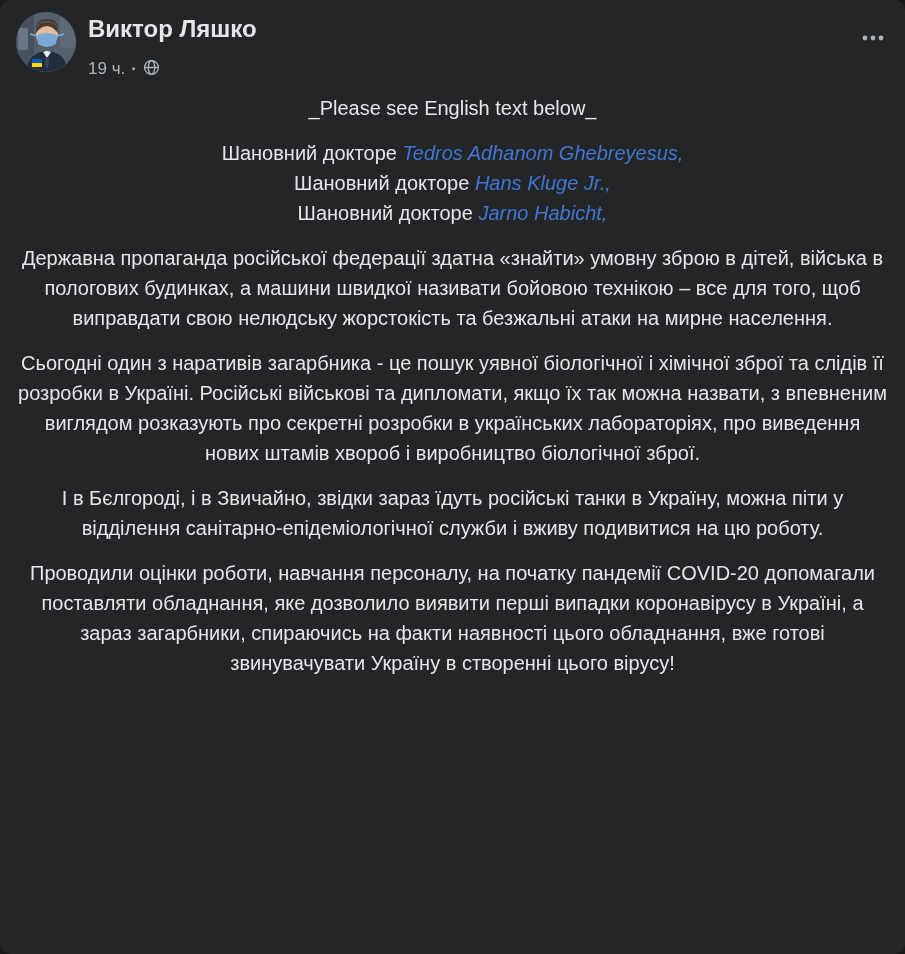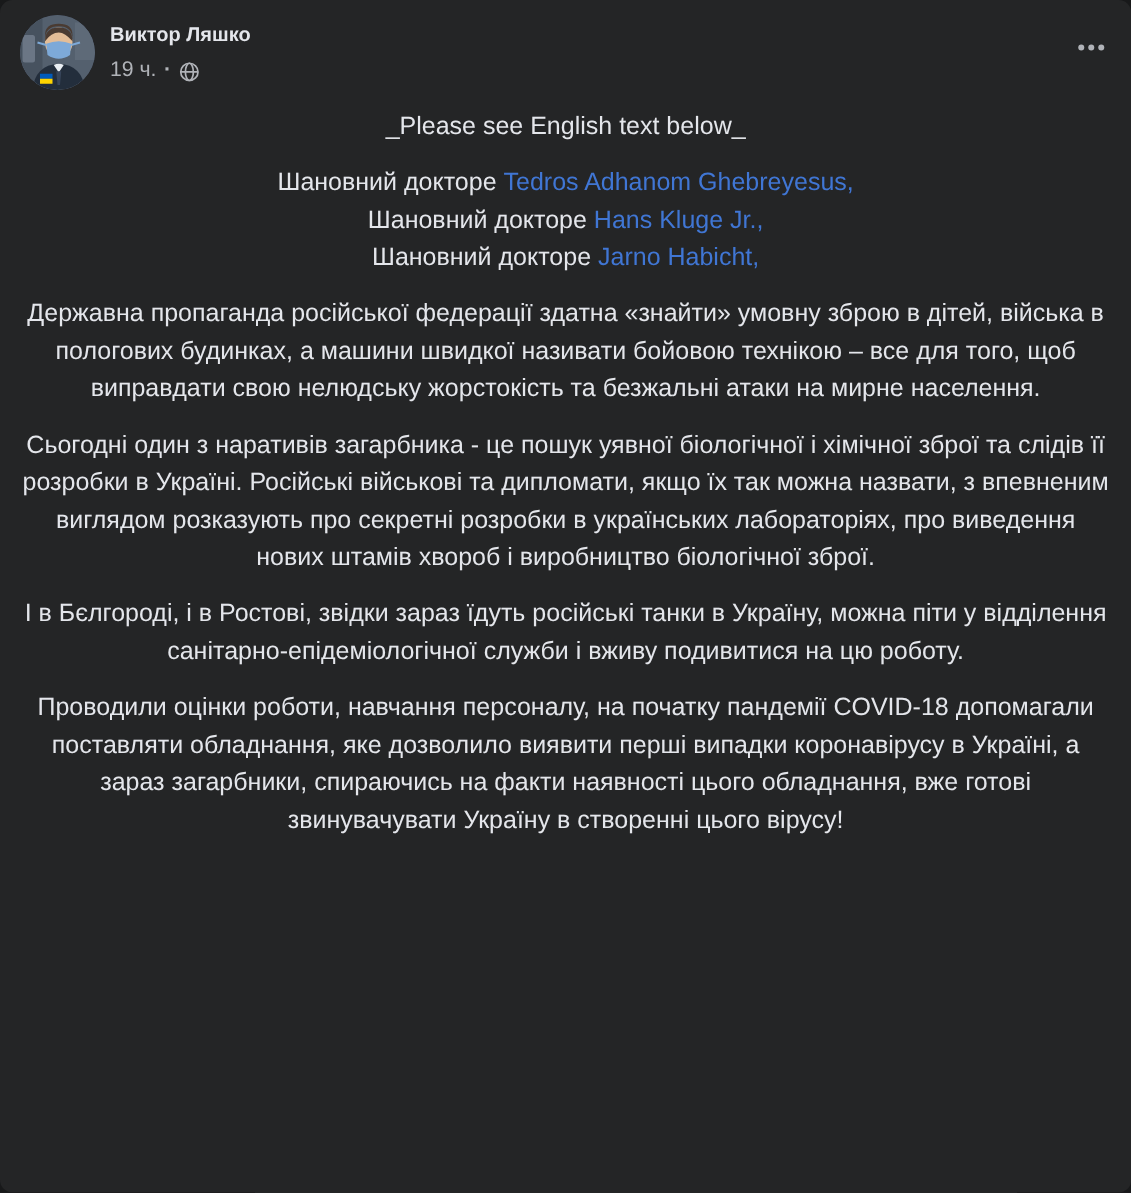--- a/index.html
+++ b/index.html
@@ -19,46 +19,46 @@
     position:relative;
   }
   .avatar {
     width:60px; height:60px; border-radius:50%;
     overflow:hidden; flex:0 0 auto; cursor:pointer;
     background:#4a5568;
   }
   .avatar svg { display:block; }
   .header-text { margin-left:12px; padding-top:4px; }
   .author {
-    color:#e4e6eb; font-size:16px; font-weight:700;
+    color:#e4e6eb; font-size:24px; font-weight:700;
     line-height:26px; cursor:pointer;
   }
   .meta {
-    display:flex; align-items:flex-end; gap:6px;
-    color:#b0b3b8; font-size:17px; margin-top:4px; line-height:20px;
+    display:flex; align-items:flex-start; gap:6px;
+    color:#b0b3b8; font-size:17px; margin-top:17px; line-height:20px;
   }
   .meta .dot { font-weight:700; }
   .globe { display:inline-flex; }
   .more-btn {
     position:absolute; right:12px; top:22px;
     width:40px; height:32px;
     display:flex; align-items:center; justify-content:center;
     border-radius:6px; cursor:pointer;
   }
   .content {
     padding:14px 17px 0 17px;
     color:#e4e6eb;
     font-size:20px;
     line-height:30px;
     text-align:center;
   }
   .content p { margin:0 0 15px 0; }
   .content p:last-child { margin-bottom:0; }
   a.inline-link {
-    color:#4076d4; text-decoration:none; cursor:pointer;
+    color:#4076d4; text-decoration:none; cursor:pointer;font-style:italic;
   }
 </style>
 </head>
 <body>
 
 <div class="card">
 
   <div class="header">
 
     <div class="avatar">
@@ -115,17 +115,17 @@
         <circle cx="19" cy="3" r="2.4" fill="#b0b3b8"></circle>
       </svg>
     </div>
   </div>
 
   <div class="content" id="post-content">
       <p><span>_Please see English text below_</span></p>
       <p><span>Шановний докторе </span><a class="inline-link">Tedros Adhanom Ghebreyesus,</a><br><span>Шановний докторе </span><a class="inline-link">Hans Kluge Jr.,</a><br><span>Шановний докторе </span><a class="inline-link">Jarno Habicht,</a></p>
       <p><span>Державна пропаганда російської федерації здатна «знайти» умовну зброю в дітей, війська в пологових будинках, а машини швидкої називати бойовою технікою – все для того, щоб виправдати свою нелюдську жорстокість та безжальні атаки на мирне населення.</span></p>
       <p><span>Сьогодні один з наративів загарбника - це пошук уявної біологічної і хімічної зброї та слідів її розробки в Україні. Російські військові та дипломати, якщо їх так можна назвати, з впевненим виглядом розказують про секретні розробки в українських лабораторіях, про виведення нових штамів хвороб і виробництво біологічної зброї.</span></p>
-      <p><span>І в Бєлгороді, і в Ростові, звідки зараз їдуть російські танки в Україну, можна піти у відділення санітарно-епідеміологічної служби і вживу подивитися на цю роботу.</span></p>
-      <p><span>Проводили оцінки роботи, навчання персоналу, на початку пандемії COVID-18 допомагали поставляти обладнання, яке дозволило виявити перші випадки коронавірусу в Україні, а зараз загарбники, спираючись на факти наявності цього обладнання, вже готові звинувачувати Україну в створенні цього вірусу!</span></p>
+      <p><span>І в Бєлгороді, і в Звичайно, звідки зараз їдуть російські танки в Україну, можна піти у відділення санітарно-епідеміологічної служби і вживу подивитися на цю роботу.</span></p>
+      <p><span>Проводили оцінки роботи, навчання персоналу, на початку пандемії COVID-20 допомагали поставляти обладнання, яке дозволило виявити перші випадки коронавірусу в Україні, а зараз загарбники, спираючись на факти наявності цього обладнання, вже готові звинувачувати Україну в створенні цього вірусу!</span></p>
     </div>
 
 </div>
 
 </body></html>

